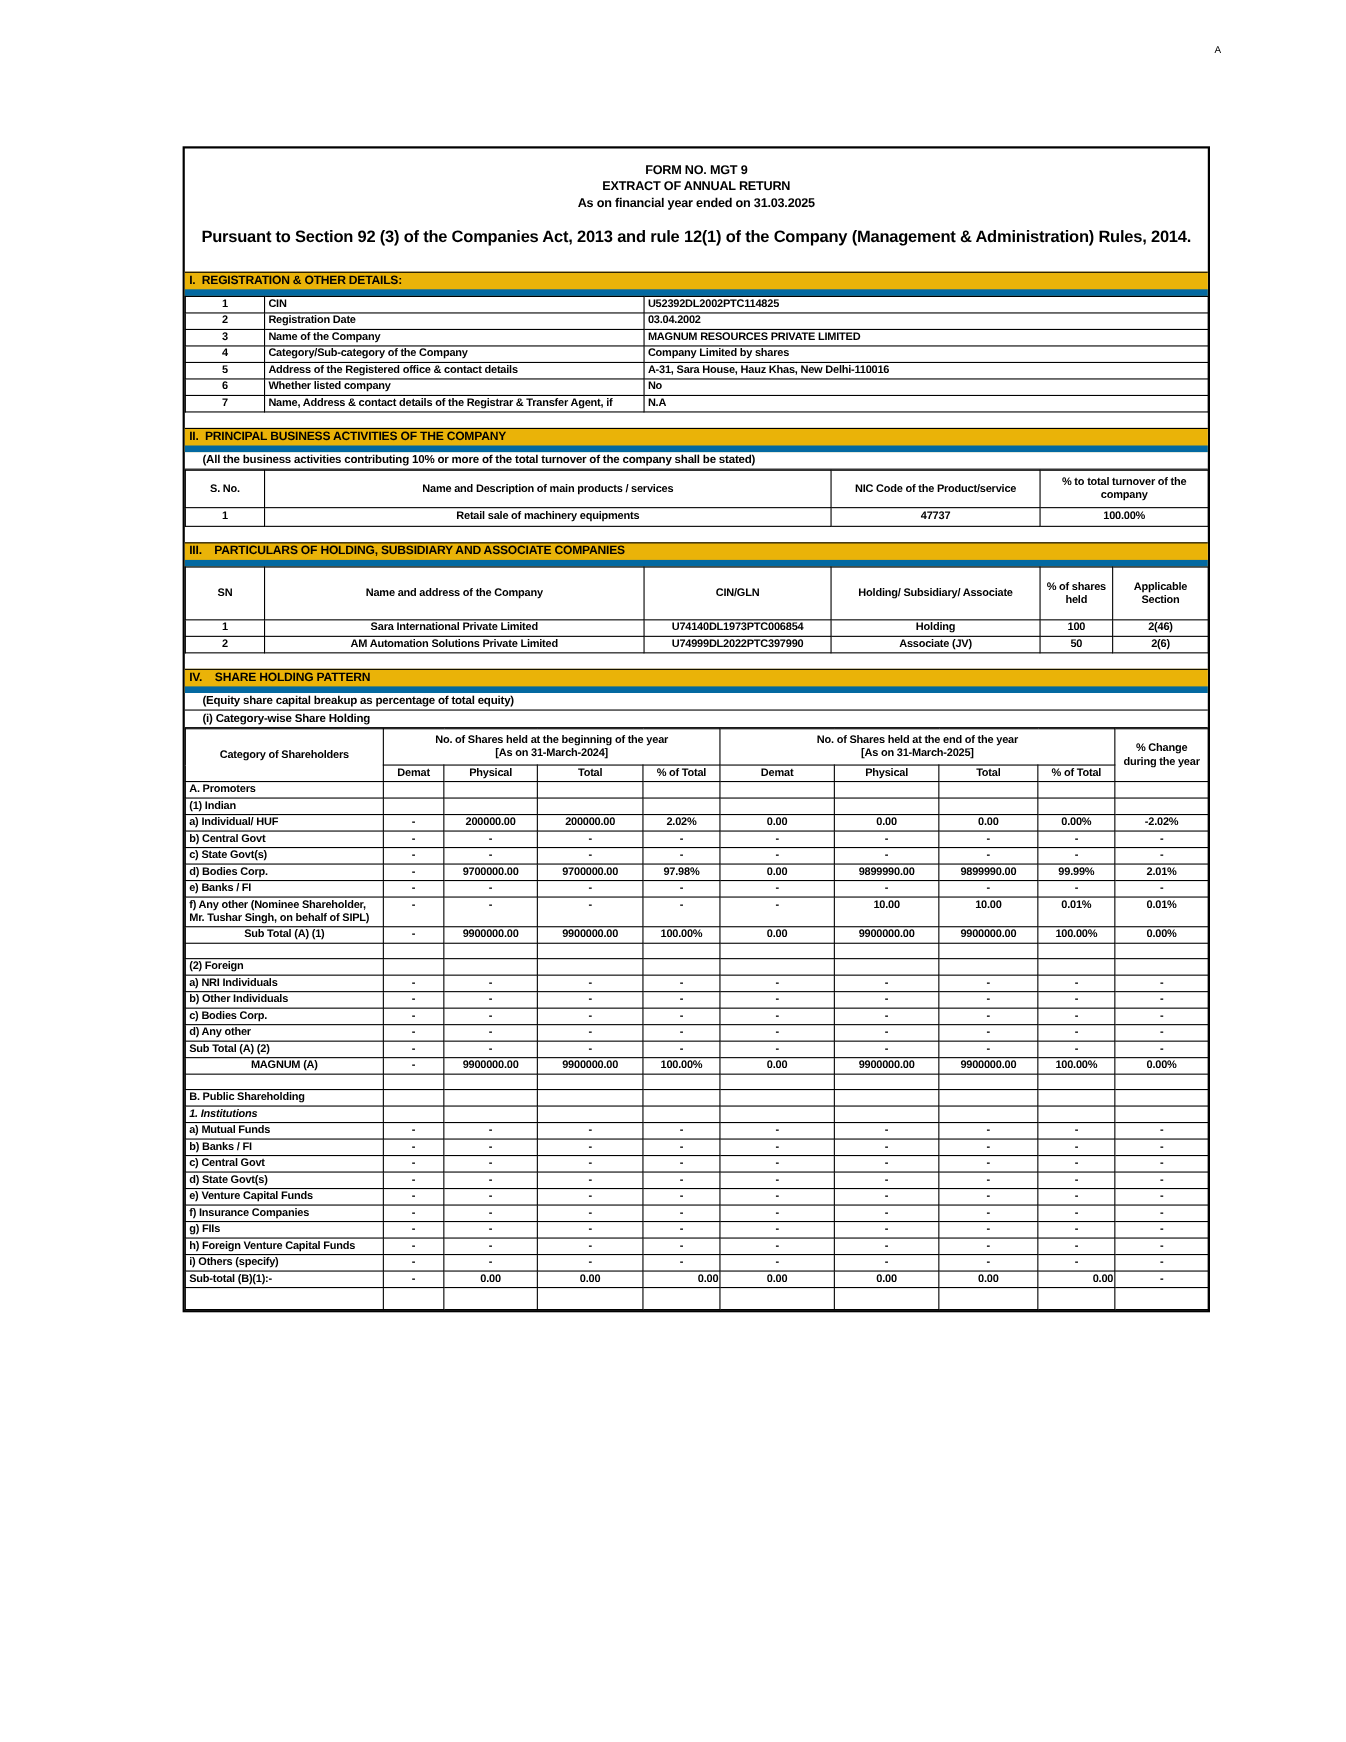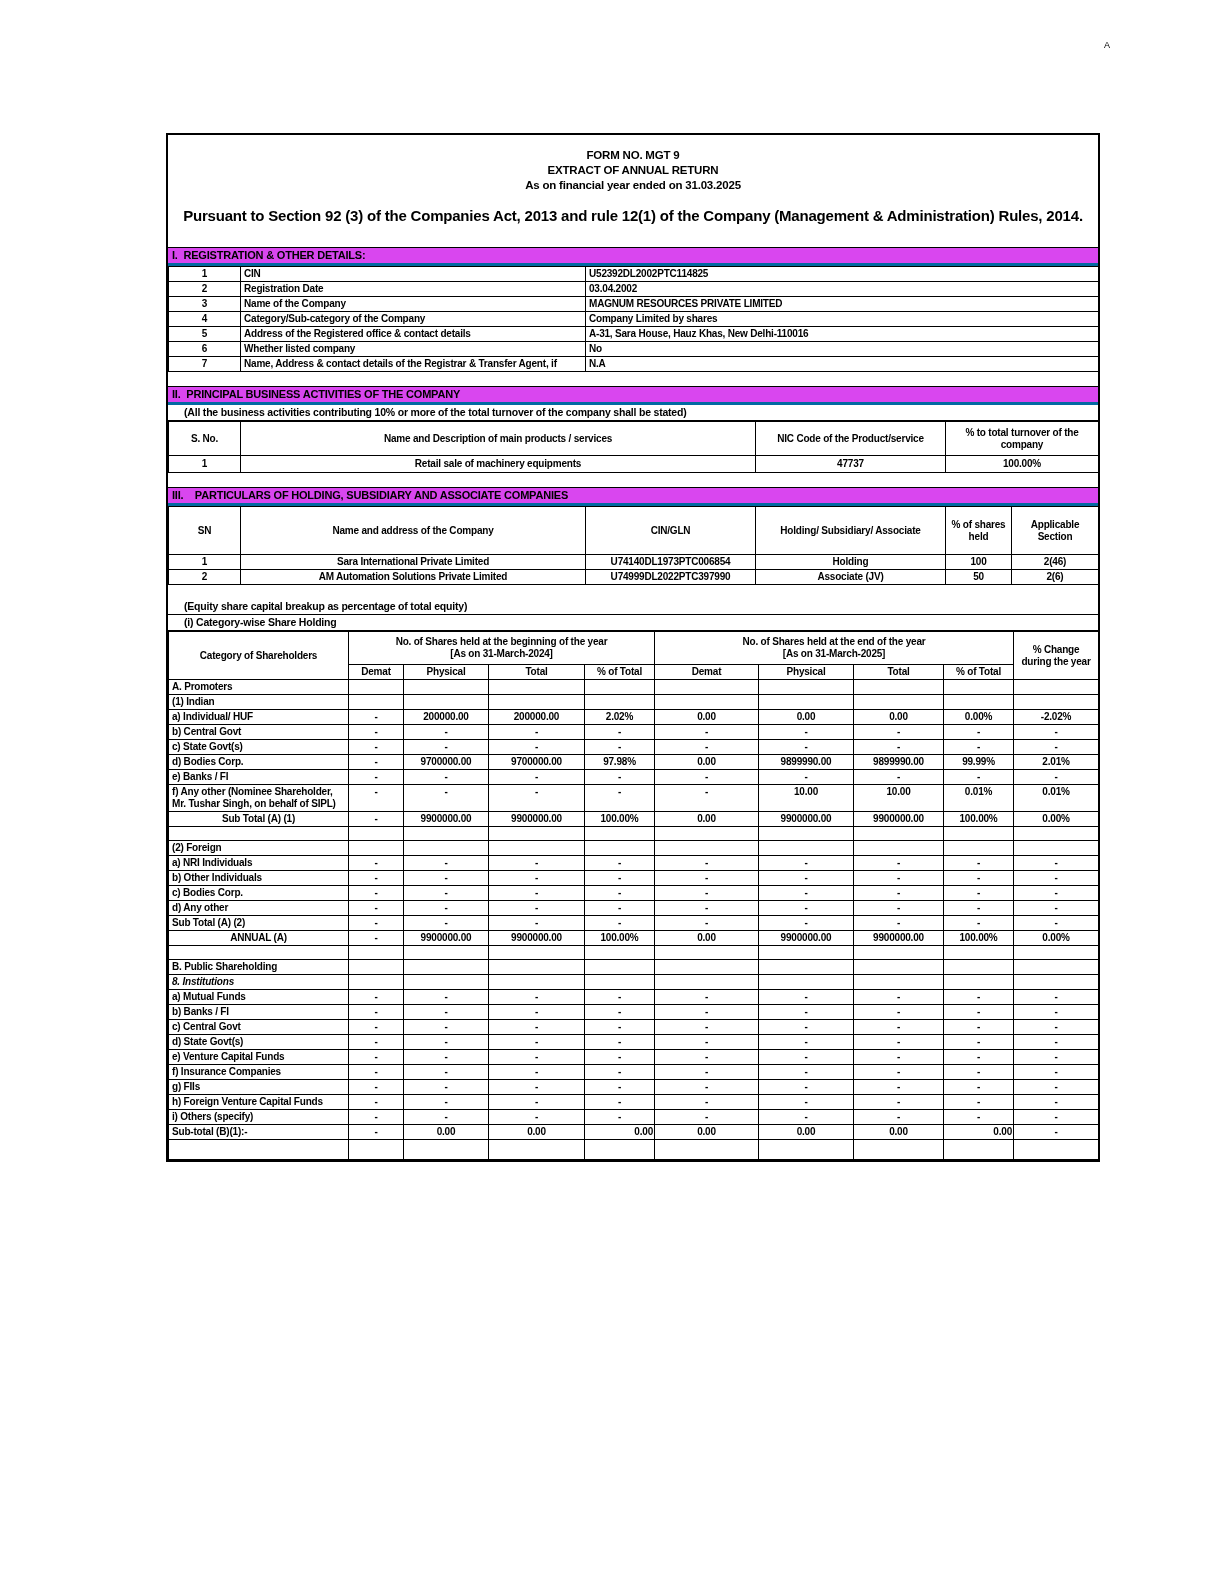--- a/index.html
+++ b/index.html
@@ -13,21 +13,21 @@
     position:absolute; left:1104px; top:40px; font-size:9px; font-weight:normal;
   }
   .form {
     position:absolute; left:166px; top:133px; width:934px;
     border:2px solid #000; background:#fff;
   }
   .form-header { text-align:center; padding:13px 10px 24px 10px; }
   .form-header .hline { font-size:11.5px; line-height:15px; }
   .form-header .pursuant { font-size:15px; line-height:15px; margin-top:15px; }
   .bar {
-    background:#d946ef; border-top:1px solid #000; border-bottom:3px solid #0369a1;
+    background:#eab308; border-top:1px solid #000; border-bottom:6px solid #0369a1;
     font-size:11px; line-height:13px; padding:1px 4px; white-space:pre;
   }
   .gap { height:14px; }
   .note-row {
     font-size:10.5px; line-height:13px; padding:1px 16px;
     border-bottom:1px solid #000; white-space:nowrap; overflow:hidden;
   }
   table { width:100%; border-collapse:collapse; table-layout:fixed; }
   td, th {
     border:1px solid #000; font-size:10px; line-height:12px;
@@ -174,20 +174,21 @@
             <td class="c">U74999DL2022PTC397990</td>
             <td class="c">Associate (JV)</td>
             <td class="c">50</td>
             <td class="c">2(6)</td>
           </tr>
         </tbody>
     </table>
 
     <div class="gap"></div>
 
+    <div class="bar">IV.    SHARE HOLDING PATTERN</div>
     <div class="note-row">(Equity share capital breakup as percentage of total equity)</div>
     <div class="note-row">(i)  Category-wise Share Holding</div>
     <table class="s4">
       <colgroup>
         <col style="width:180px">
           <col style="width:55px">
           <col style="width:85px">
           <col style="width:96px">
           <col style="width:70px">
         <col style="width:104px">
@@ -407,21 +408,21 @@
             <td class="c">-</td>
             <td class="c">-</td>
             <td class="c">-</td>
             <td class="c">-</td>
             <td class="c">-</td>
             <td class="c">-</td>
             <td class="c">-</td>
             <td class="c">-</td>
           </tr>
           <tr>
-            <td class="lbl" style="text-align: center;">ANNUAL (A)</td>
+            <td class="lbl" style="text-align: center;">MAGNUM (A)</td>
             <td class="c">-</td>
             <td class="c">9900000.00</td>
             <td class="c">9900000.00</td>
             <td class="c">100.00%</td>
             <td class="c">0.00</td>
             <td class="c">9900000.00</td>
             <td class="c">9900000.00</td>
             <td class="c">100.00%</td>
             <td class="c">0.00%</td>
           </tr>
@@ -443,21 +444,21 @@
             <td class="c"></td>
             <td class="c"></td>
             <td class="c"></td>
             <td class="c"></td>
             <td class="c"></td>
             <td class="c"></td>
             <td class="c"></td>
             <td class="c"></td>
           </tr>
           <tr>
-            <td class="lbl italic" style="text-align: left;">8. Institutions</td>
+            <td class="lbl italic" style="text-align: left;">1. Institutions</td>
             <td class="c"></td>
             <td class="c"></td>
             <td class="c"></td>
             <td class="c"></td>
             <td class="c"></td>
             <td class="c"></td>
             <td class="c"></td>
             <td class="c"></td>
             <td class="c"></td>
           </tr>

